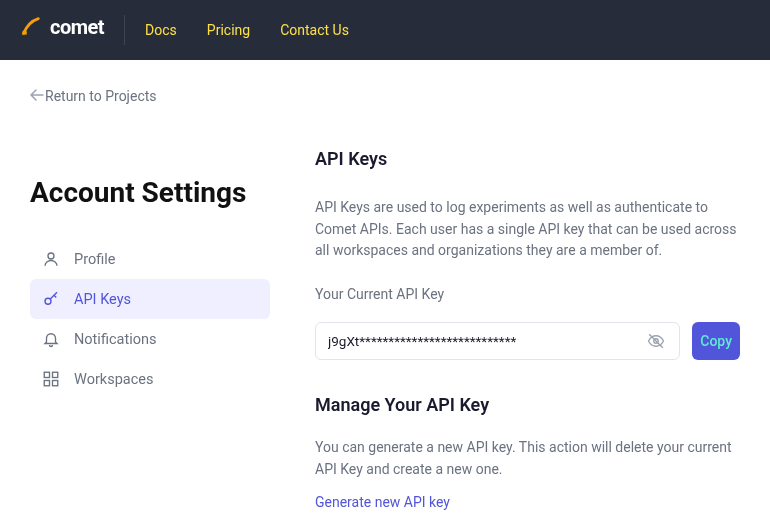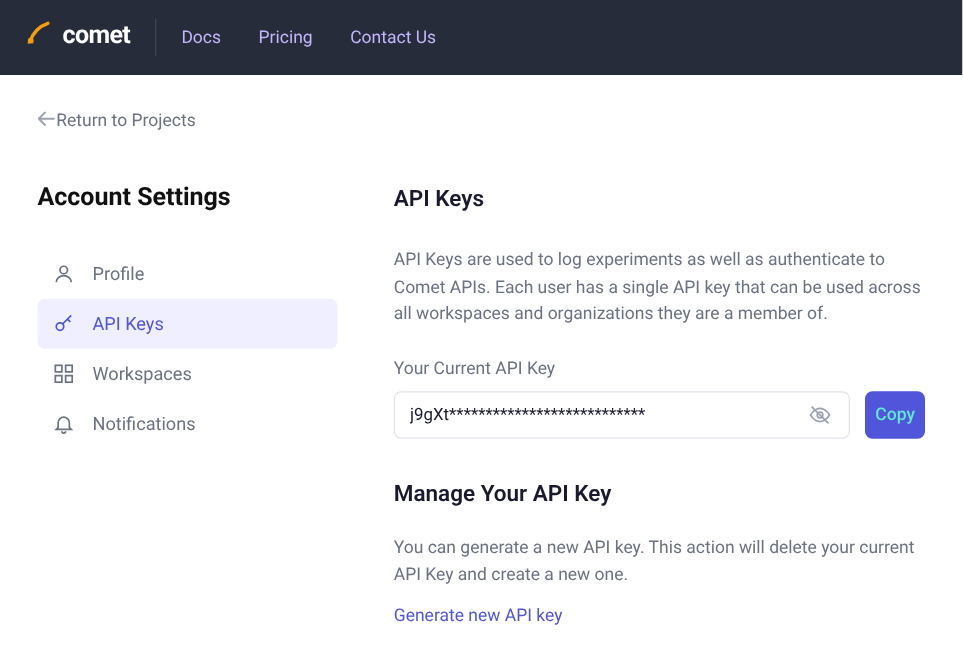--- a/index.html
+++ b/index.html
@@ -30,21 +30,21 @@
       color: #fff;
       font-weight: 700;
       font-size: 20px;
       letter-spacing: -0.5px;
     }
     .topnav {
       display: flex;
       gap: 30px;
     }
     .topnav a {
-      color: #c4b5fd;
+      color: #fde047;
       font-size: 14px;
       text-decoration: none;
       cursor: pointer;
     }
     .page {
       padding: 26px 30px;
     }
     .return-link {
       display: inline-flex;
       align-items: center;
@@ -56,24 +56,25 @@
     }
     .content {
       display: flex;
       gap: 45px;
     }
     .sidebar {
       width: 240px;
       flex-shrink: 0;
     }
     .page-title {
-      font-size: 20px;
+      font-size: 28px;
       font-weight: 700;
       color: #111;
       margin-bottom: 30px;
+      margin-top: 32px;
     }
     .side-list {
       display: flex;
       flex-direction: column;
     }
     .side-item {
       display: flex;
       align-items: flex-end;
       gap: 14px;
       padding: 11px 12px;
@@ -107,21 +108,21 @@
     .section-title.sm-space { margin-bottom: 22px; }
     .desc {
       font-size: 14px;
       color: #6b7280;
       line-height: 1.55;
       margin-bottom: 24px;
     }
     .field-label {
       font-size: 14px;
       color: #6b7280;
-      margin-bottom: 10px;
+      margin-bottom: 20px;
     }
     .api-row {
       display: flex;
       gap: 12px;
       align-items: stretch;
       margin-bottom: 34px;
     }
     .api-input-wrap {
       flex: 1;
       border: 1px solid #e2e4ea;
@@ -217,36 +218,36 @@
             <svg width="18" height="18" viewBox="0 0 24 24" fill="none" stroke="#5155d9" stroke-width="1.8">
               <circle cx="8" cy="15" r="4"></circle>
                 <path d="M11 12 L20 3 M16 7 L19 10"></path>
             </svg>
           </span>
           <span>API Keys</span>
         </div>
         <div class="side-item">
           <span class="side-icon">
             <svg width="18" height="18" viewBox="0 0 24 24" fill="none" stroke="#6b7280" stroke-width="1.8">
+              <path d="M6 16 V11 a6 6 0 0 1 12 0 V16 l2 2 H4 Z"></path>
+                <path d="M10 20 a2 2 0 0 0 4 0"></path>
+            </svg>
+          </span>
+          <span>Notifications</span>
+        </div>
+        <div class="side-item">
+          <span class="side-icon">
+            <svg width="18" height="18" viewBox="0 0 24 24" fill="none" stroke="#6b7280" stroke-width="1.8">
               <rect x="3" y="3" width="7" height="7"></rect>
                 <rect x="14" y="3" width="7" height="7"></rect>
               <rect x="3" y="14" width="7" height="7"></rect>
                 <rect x="14" y="14" width="7" height="7"></rect>
             </svg>
           </span>
           <span>Workspaces</span>
-        </div>
-        <div class="side-item">
-          <span class="side-icon">
-            <svg width="18" height="18" viewBox="0 0 24 24" fill="none" stroke="#6b7280" stroke-width="1.8">
-              <path d="M6 16 V11 a6 6 0 0 1 12 0 V16 l2 2 H4 Z"></path>
-                <path d="M10 20 a2 2 0 0 0 4 0"></path>
-            </svg>
-          </span>
-          <span>Notifications</span>
         </div>
       </div>
     </aside>
 
     <main class="main">
       <h2 class="section-title">API Keys</h2>
       <p class="desc">API Keys are used to log experiments as well as authenticate to Comet APIs. Each user has a single API key that can be used across all workspaces and organizations they are a member of.</p>
 
       <div class="field-label">Your Current API Key</div>
       <div class="api-row">

